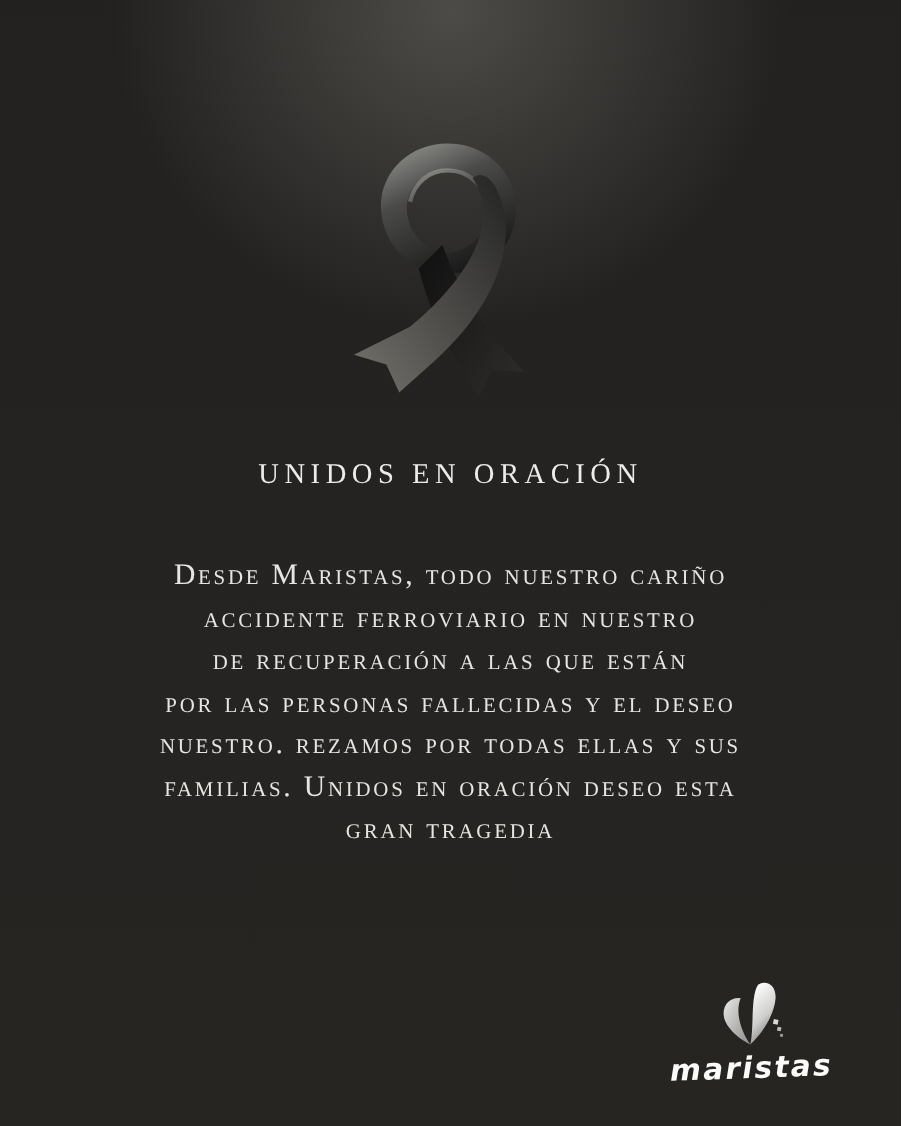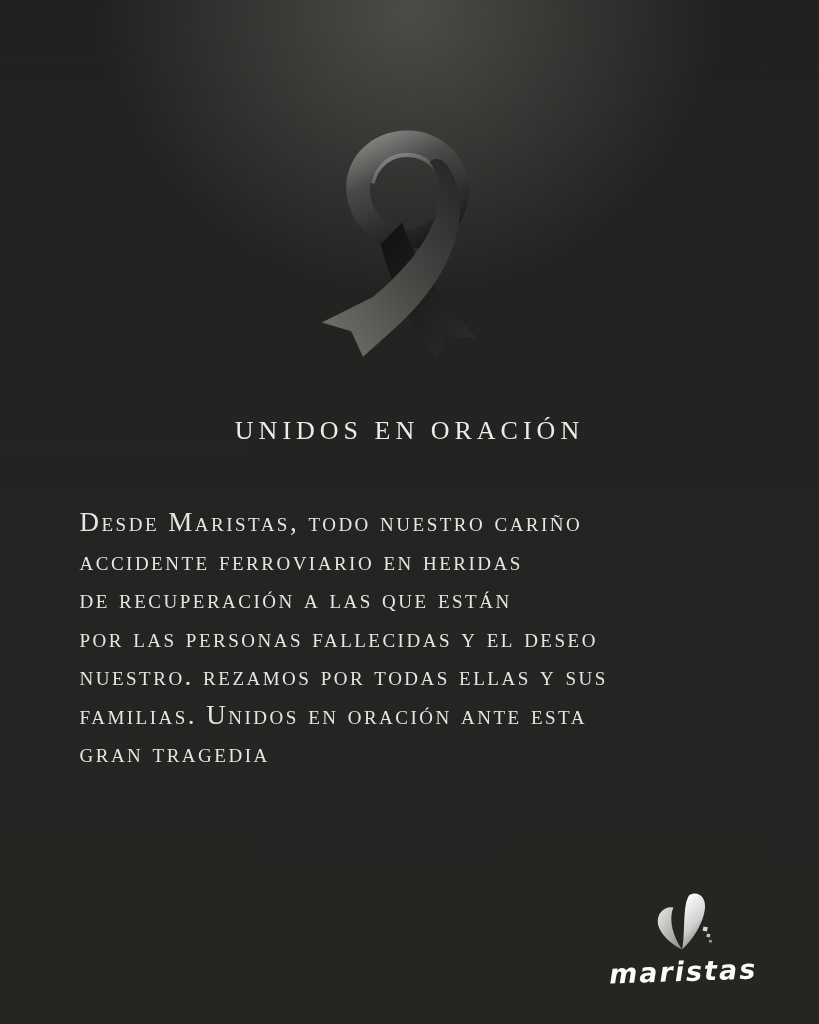--- a/index.html
+++ b/index.html
@@ -25,21 +25,21 @@
     font-size:26px;
     letter-spacing:5px;
     color:#edebe8;
     font-weight:400;
   }
   .memorial-body{
     position:absolute;
     top:503px;left:50%;
     transform:translateX(-50%);
     width:660px;
-    text-align:left;
+    text-align:center;
     color:#e7e5e2;
     font-size:27px;
     font-variant:small-caps;
     letter-spacing:2.5px;
     line-height:38.5px;
   }
   .memorial-body .line{white-space:nowrap;}
   .logo-block{
     position:absolute;
     left:618px;top:890px;
@@ -94,25 +94,25 @@
       <path fill="url(#gBack)" d="M92,96 C104,130 124,165 152,196 L168,214 L138,212 L126,237 L108,208 C92,182 78,150 70,118 Z"></path>
 
       <path fill="url(#gFront)" d="M120,34 C146,72 120,124 62,172 L10,198 L40,207 L52,233 L80,208 C140,156 166,92 142,44 C136,32 127,28 120,34 Z"></path>
     </svg>
   </div>
 
   <div class="memorial-title">UNIDOS EN ORACIÓN</div>
 
   <div class="memorial-body">
     <div class="line">Desde Maristas, todo nuestro cariño</div>
-    <div class="line">accidente ferroviario en heridas</div>
+    <div class="line">accidente ferroviario en nuestro</div>
     <div class="line">de recuperación a las que están</div>
     <div class="line">por las personas fallecidas y el deseo</div>
     <div class="line">nuestro. rezamos por todas ellas y sus</div>
-    <div class="line">familias. Unidos en oración ante esta</div>
+    <div class="line">familias. Unidos en oración deseo esta</div>
     <div class="line">gran tragedia</div>
   </div>
 
   <div class="logo-block">
     <svg class="logo-heart" viewBox="0 0 90 80">
       <defs>
         <linearGradient id="gHeart" x1="0.3" y1="0" x2="0.7" y2="1">
           <stop offset="0" stop-color="#ffffff"></stop>
           <stop offset="0.55" stop-color="#cfcfcd"></stop>
           <stop offset="1" stop-color="#6f6f6d"></stop>

